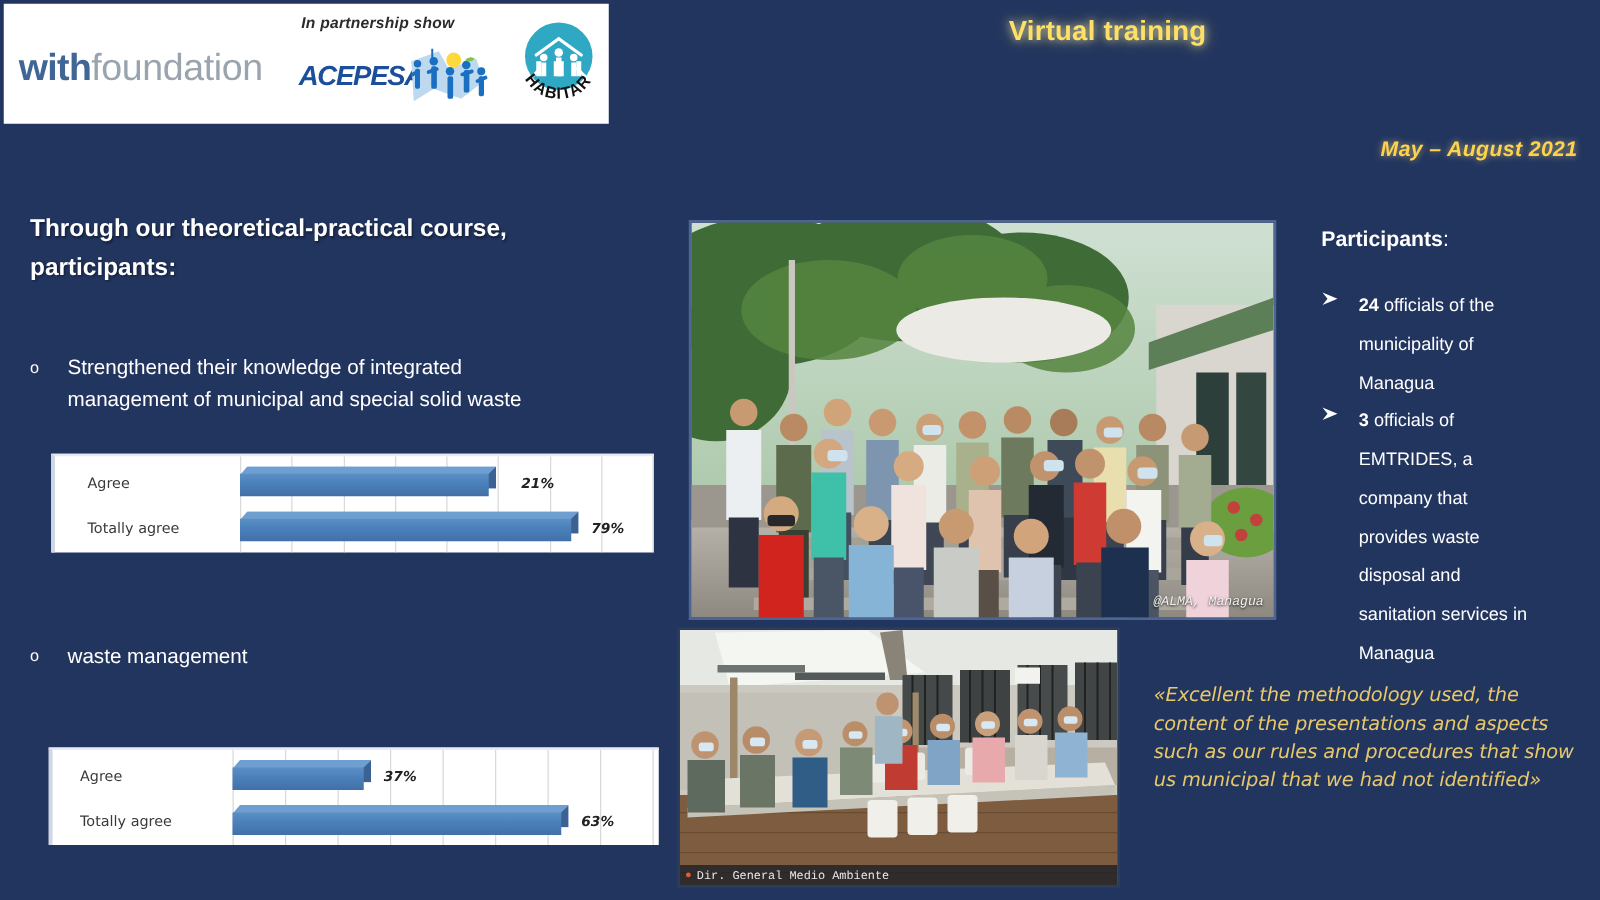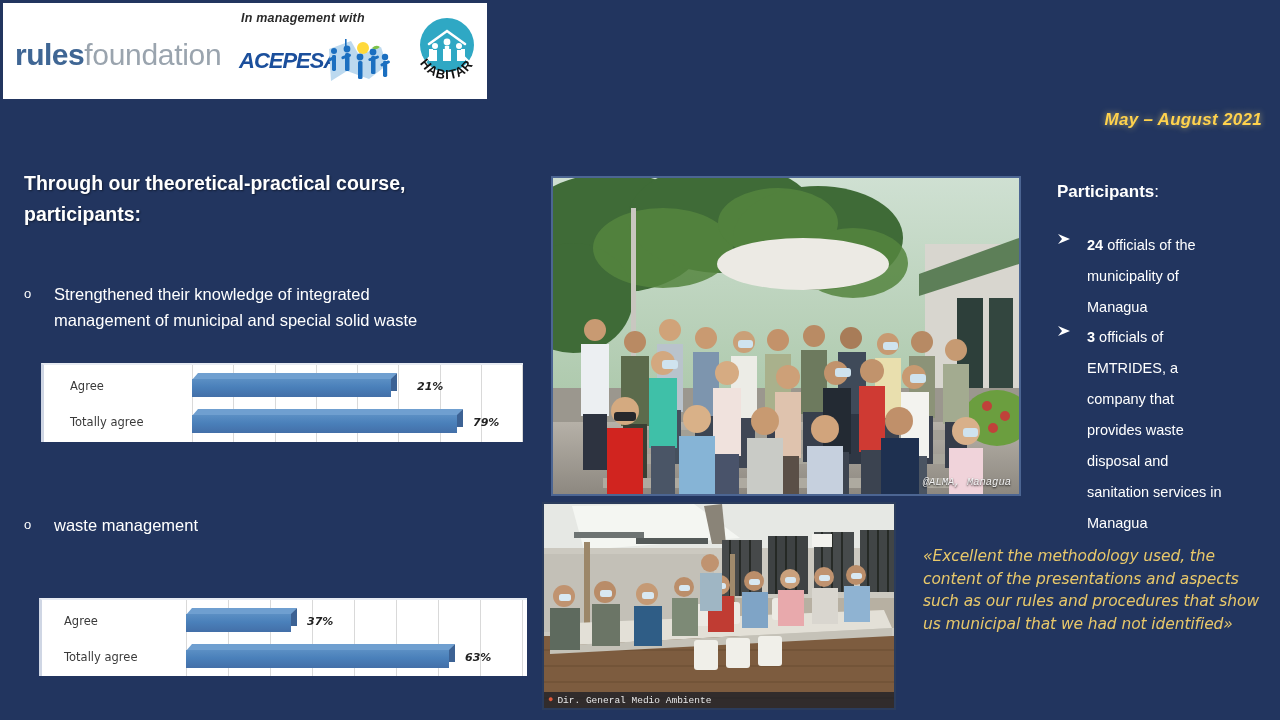--- a/index.html
+++ b/index.html
@@ -145,24 +145,24 @@
     color:#e8c86a;font-size:15.5px;line-height:22.5px;font-style:italic;
     font-family:"DejaVu Sans", sans-serif;letter-spacing:-.1px;
   }
 </style>
 </head>
 <body>
 
 <div class="slide">
 
   <div class="logobar">
-    <div class="partnership">In management with</div>
+    <div class="partnership">In partnership show</div>
 
     <div class="skat">
-      <b>rules</b><span>foundation</span>
+      <b>with</b><span>foundation</span>
     </div>
 
     <div class="acepesa-wrap">
       <div class="acepesa-txt">ACEPESA</div>
       <svg class="acepesa-art" viewBox="0 0 70 56">
         <path d="M4 14 L26 6 L34 20 L56 12 L62 30 L44 44 L22 36 L6 46 Z" fill="#bcd9ef"></path>
         <circle cx="38" cy="13" r="6" fill="#ffd93b"></circle>
         <g fill="#1b6fc0">
           <circle cx="9" cy="16" r="3"></circle>
             <rect x="7" y="20" width="4" height="16" rx="1.4"></rect>
@@ -196,20 +196,21 @@
         <rect x="45" y="35" width="4" height="11" fill="#ffffff"></rect>
       <path d="M20 40 l-6 6 M50 40 l6 6" stroke="#ffffff" stroke-width="2.4" stroke-linecap="round"></path>
       <path id="habArc" d="M6 44 A31 31 0 0 0 64 44" fill="none"></path>
       <text font-family="Liberation Sans, sans-serif" font-size="13" font-weight="bold" fill="#111111" letter-spacing="1">
         <textPath href="#habArc" startOffset="6%">HABITAR</textPath>
       </text>
     </svg>
   </div>
 
   <div class="title-block">
+    <div class="t-virtual">Virtual training</div>
   </div>
   <div class="t-date">May – August 2021</div>
 
   <div class="lead">
     <span>Through our theoretical-practical course,</span>
     <span class="l2">participants:</span>
   </div>
 
   <div class="bullet" id="bullet1">
     <span class="mk">o</span>

